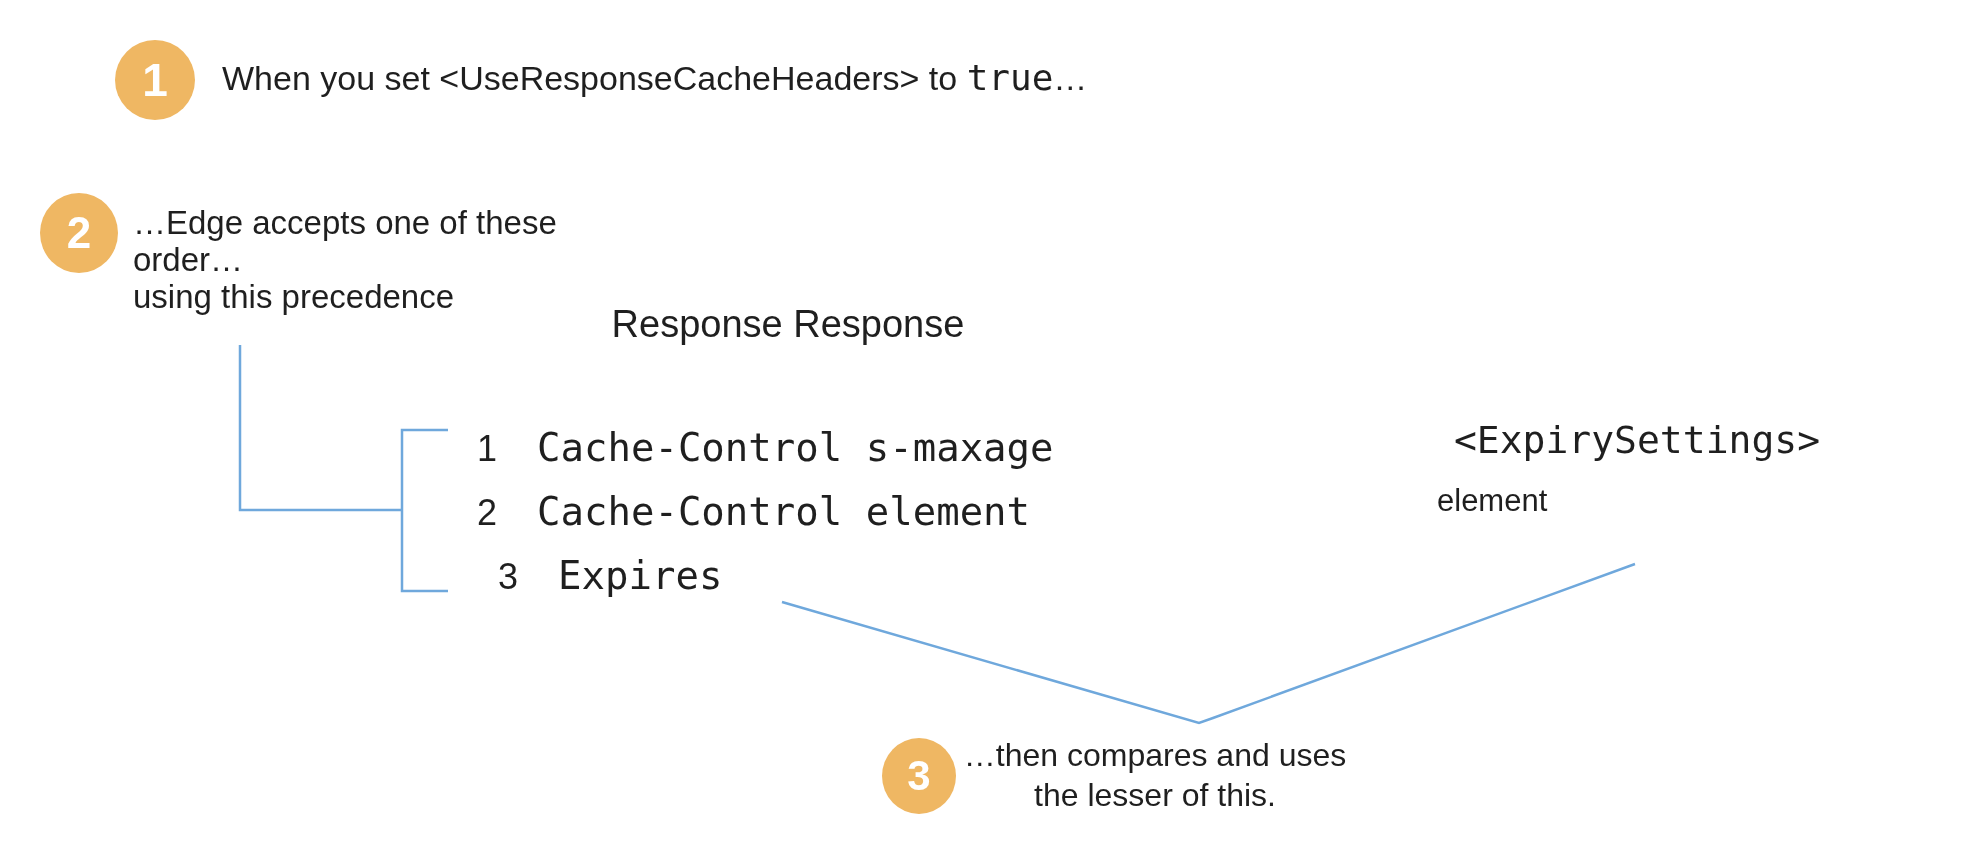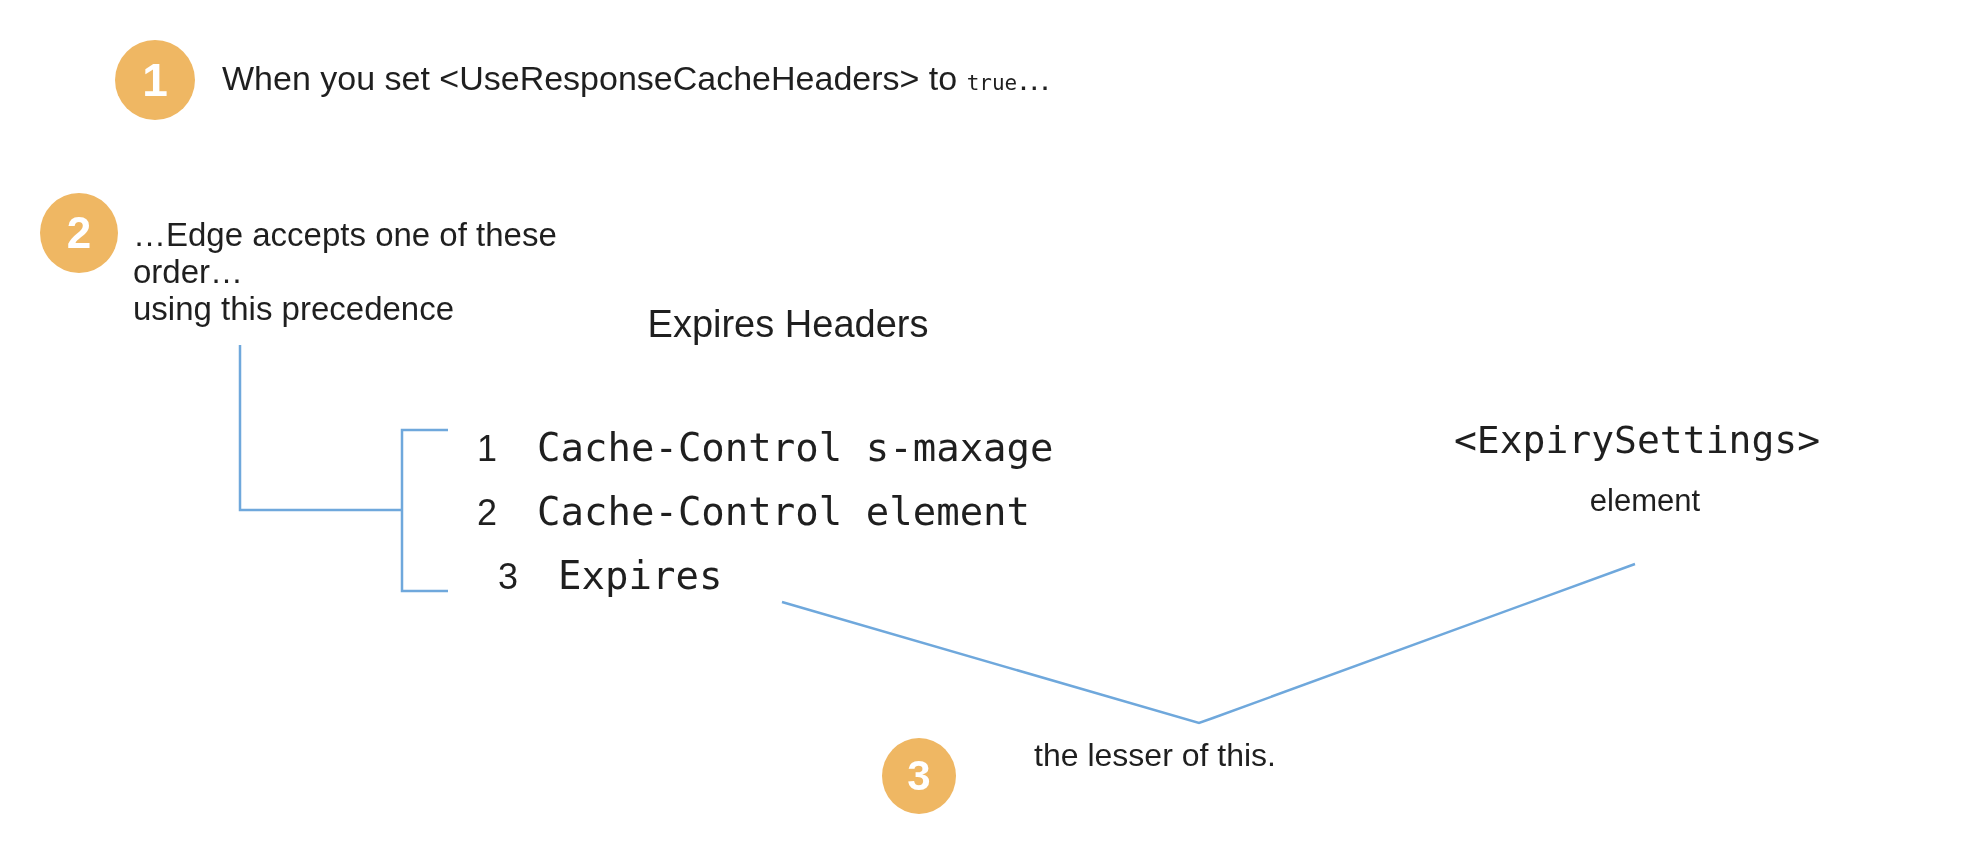--- a/index.html
+++ b/index.html
@@ -19,73 +19,74 @@
     border-radius: 50%;
     color: #ffffff;
     font-weight: bold;
     display: flex;
     align-items: center;
     justify-content: center;
     font-family: "Liberation Sans", sans-serif;
   }
   .mono { font-family: "DejaVu Sans Mono", monospace; }
   .step-text { font-size: 34px; line-height: 44px; white-space: nowrap; }
-  .step2-text { font-size: 33px; line-height: 37px; white-space: nowrap; margin-top: 12px; }
+  .step2-text { font-size: 33px; line-height: 37px; white-space: nowrap; }
   .col-title { font-size: 38px; text-align: center; white-space: nowrap; }
   .rh-row { position: absolute; height: 48px; white-space: nowrap; }
   .row-num {
     display: inline-block;
     width: 44px;
     font-size: 36px;
     vertical-align: baseline;
   }
   .row-code { font-size: 39px; margin-left: 16px; }
   .pc-code { font-size: 38px; text-align: center; white-space: nowrap; }
-  .pc-label { font-size: 31px; text-align: center; white-space: nowrap; }
+  .pc-label { font-size: 31px; white-space: nowrap; }
   .step3-text { font-size: 32px; line-height: 40px; text-align: center; white-space: nowrap; }
   svg.connectors { position: absolute; left: 0; top: 0; pointer-events: none; }
 </style>
 </head>
 <body>
 
 <div id="canvas">
 
   <div class="badge" style="left:115px; top:40px; width:80px; height:80px; font-size:46px;">
     <span>1</span>
   </div>
-  <div class="abs step-text" style="left:222px; top:56px;"><span>When you set &lt;UseResponseCacheHeaders&gt; to </span><span class="mono" style="font-size:21px;">true</span><span>…</span></div>
+  <div class="abs step-text" style="left:222px; top:56px;"><span>When you set &lt;UseResponseCacheHeaders&gt; to </span><span class="mono" style="font-size:36px;">true</span><span>…</span></div>
 
   <div class="badge" style="left:40px; top:193px; width:78px; height:80px; font-size:44px;">
     <span>2</span>
   </div>
   <div class="abs step2-text" style="left:133px; top:204px;">
     <div>…Edge accepts one of these</div>
     <div>order…</div>
     <div>using this precedence</div>
   </div>
 
-  <div class="abs col-title" style="left:588px; top:303px; width:400px;">Expires Headers</div>
+  <div class="abs col-title" style="left:588px; top:303px; width:400px;">Response Response</div>
 
   <div class="rh-row" style="left:477px; top:425px;">
     <span class="row-num">1</span><span class="row-code mono">Cache-Control s-maxage</span>
   </div>
   <div class="rh-row" style="left:477px; top:489px;">
     <span class="row-num">2</span><span class="row-code mono">Cache-Control element</span>
   </div>
   <div class="rh-row" style="left:498px; top:553px;">
     <span class="row-num">3</span><span class="row-code mono">Expires</span>
   </div>
 
   <div class="abs pc-code mono" style="left:1429px; top:418px; width:416px;">&lt;ExpirySettings&gt;</div>
   <div class="abs pc-label" style="left:1437px; top:483px; width:416px;">element</div>
 
   <div class="badge" style="left:882px; top:738px; width:74px; height:76px; font-size:42px;">
     <span>3</span>
   </div>
   <div class="abs step3-text" style="left:955px; top:735px; width:400px;">
+    <div>…then compares and uses</div>
     <div>the lesser of this.</div>
   </div>
 
   <svg class="connectors" width="1966" height="858" viewBox="0 0 1966 858">
 
     <polyline points="240,345 240,510 402,510" fill="none" stroke="#6fa8dc" stroke-width="2.5"></polyline>
 
     <polyline points="448,430 402,430 402,591 448,591" fill="none" stroke="#6fa8dc" stroke-width="2.5"></polyline>
 
     <polyline points="782,602 1199,723 1213,718 1635,564" fill="none" stroke="#6fa8dc" stroke-width="2.5"></polyline>

